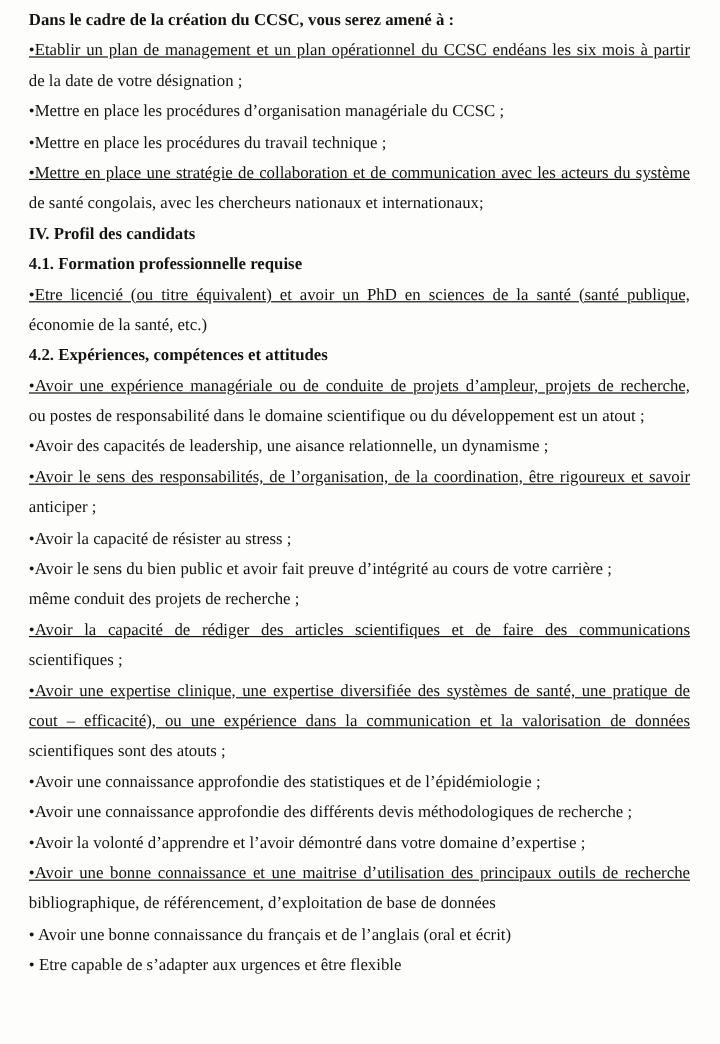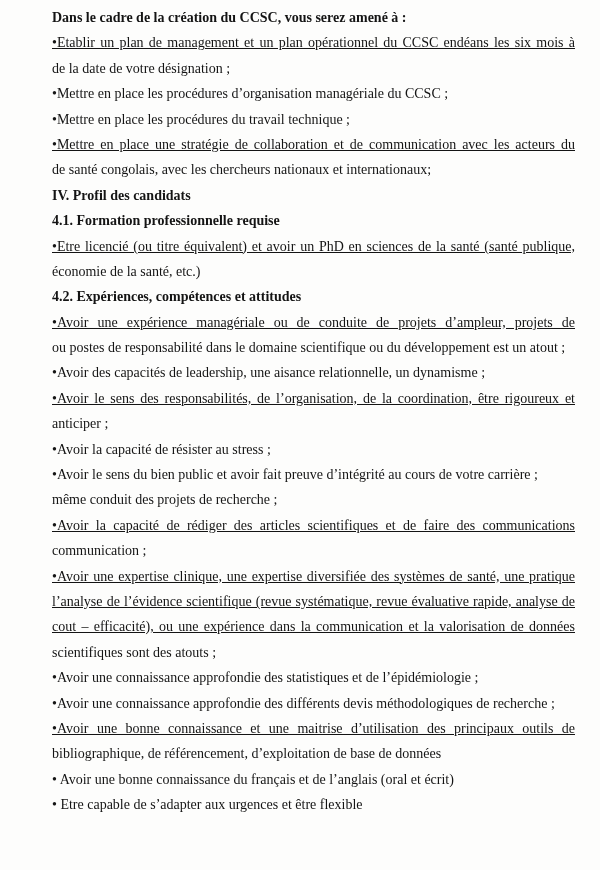--- a/index.html
+++ b/index.html
@@ -21,21 +21,20 @@
   }
   .doc-body {
     width: 100%;
   }
   .line {
     height: 25.4px;
     line-height: 25.4px;
     overflow: hidden;
     white-space: normal;
     text-align: left;
-    margin-left: 28px;
   }
   .line.bold {
     font-weight: bold;
   }
   
   .line.stretch {
     text-align: justify;
     text-align-last: justify;
     text-decoration: underline;
   }
@@ -65,25 +64,25 @@
       <div class="line bold">4.2. Expériences, compétences et attitudes</div>
       <div class="line stretch">•Avoir une expérience managériale ou de conduite de projets d’ampleur, projets de recherche,</div>
       <div class="line">ou postes de responsabilité dans le domaine scientifique ou du développement est un atout ;</div>
       <div class="line">•Avoir des capacités de leadership, une aisance relationnelle, un dynamisme ;</div>
       <div class="line stretch">•Avoir le sens des responsabilités, de l’organisation, de la coordination, être rigoureux et savoir</div>
       <div class="line">anticiper ;</div>
       <div class="line">•Avoir la capacité de résister au stress ;</div>
       <div class="line">•Avoir le sens du bien public et avoir fait preuve d’intégrité au cours de votre carrière ;</div>
       <div class="line">même conduit des projets de recherche ;</div>
       <div class="line stretch">•Avoir la capacité de rédiger des articles scientifiques et de faire des communications</div>
-      <div class="line">communication ;</div>
+      <div class="line">scientifiques ;</div>
       <div class="line stretch">•Avoir une expertise clinique, une expertise diversifiée des systèmes de santé, une pratique de</div>
-      <div class="line stretch">l’analyse de l’évidence scientifique (revue systématique, revue évaluative rapide, analyse de</div>
       <div class="line stretch">cout – efficacité), ou une expérience dans la communication et la valorisation de données</div>
       <div class="line">scientifiques sont des atouts ;</div>
       <div class="line">•Avoir une connaissance approfondie des statistiques et de l’épidémiologie ;</div>
       <div class="line">•Avoir une connaissance approfondie des différents devis méthodologiques de recherche ;</div>
+      <div class="line">•Avoir la volonté d’apprendre et l’avoir démontré dans votre domaine d’expertise ;</div>
       <div class="line stretch">•Avoir une bonne connaissance et une maitrise d’utilisation des principaux outils de recherche</div>
       <div class="line">bibliographique, de référencement, d’exploitation de base de données</div>
       <div class="line">• Avoir une bonne connaissance du français et de l’anglais (oral et écrit)</div>
       <div class="line">• Etre capable  de s’adapter aux urgences et être flexible</div>
     </div>
 </div>
 
 </body></html>

